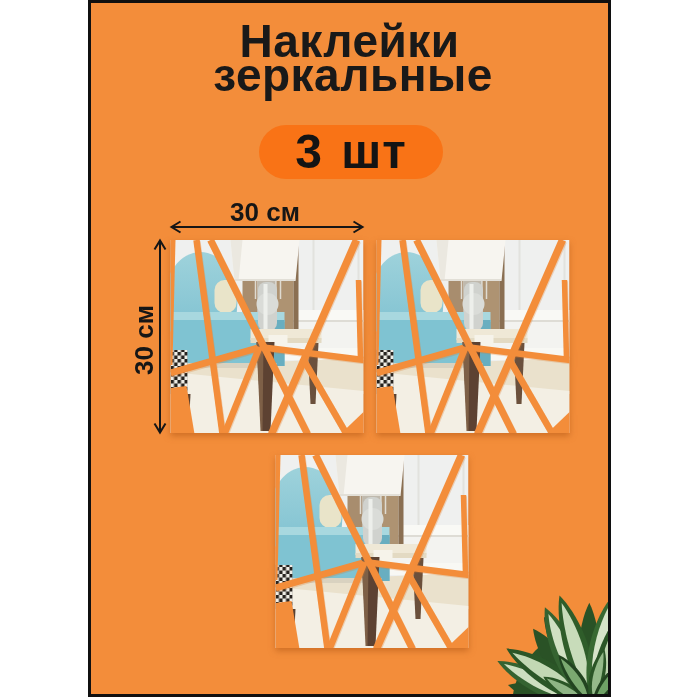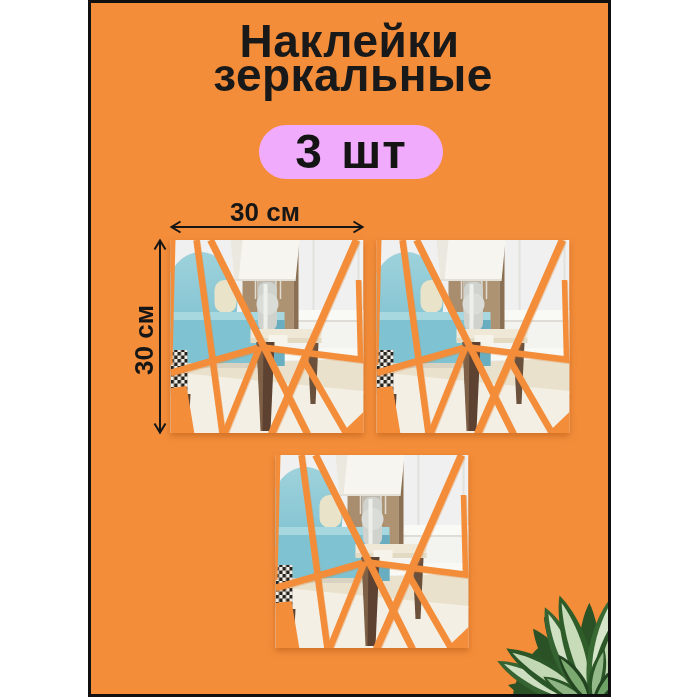--- a/index.html
+++ b/index.html
@@ -3,21 +3,21 @@
 <meta charset="utf-8">
 <style>
   html,body{margin:0;padding:0;width:700px;height:700px;background:#ffffff;overflow:hidden;
     font-family:"Liberation Sans", sans-serif;}
   #stage{position:absolute;left:0;top:0;width:700px;height:700px;}
   #card{position:absolute;left:88px;top:0;width:523px;height:697px;background:#F38D3A;
     border:3px solid #101010;box-sizing:border-box;}
   #title{position:absolute;left:88px;top:24px;width:523px;text-align:center;
     font-size:46px;line-height:34px;font-weight:700;color:#191919;letter-spacing:0.5px;}
   #title .l2{display:block;margin-top:0;margin-left:7px;}
-  #pill{position:absolute;left:259px;top:125px;width:184px;height:54px;background:#f0abfc;
+  #pill{position:absolute;left:259px;top:125px;width:184px;height:54px;background:#f97316;
     border-radius:27px;}
   #pill span{display:block;text-align:center;font-size:48px;line-height:54px;font-weight:700;
     color:#141414;letter-spacing:1px;word-spacing:4px;}
   #ovl{position:absolute;left:0;top:0;}
 </style>
 </head>
 <body>
 <div id="stage">
 
   <div id="card"></div>

